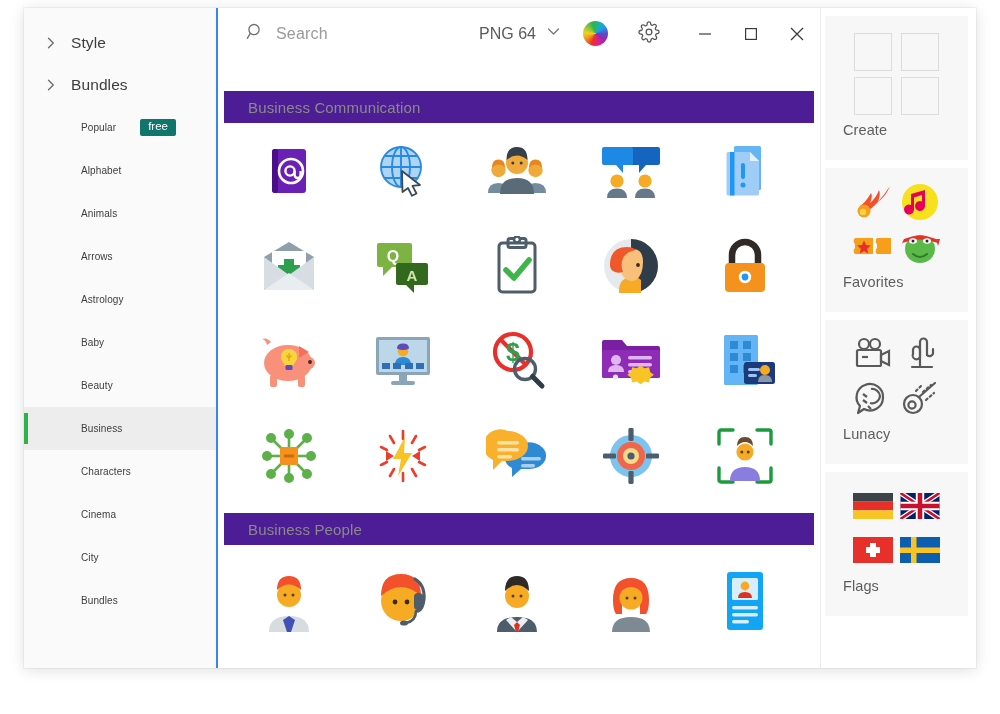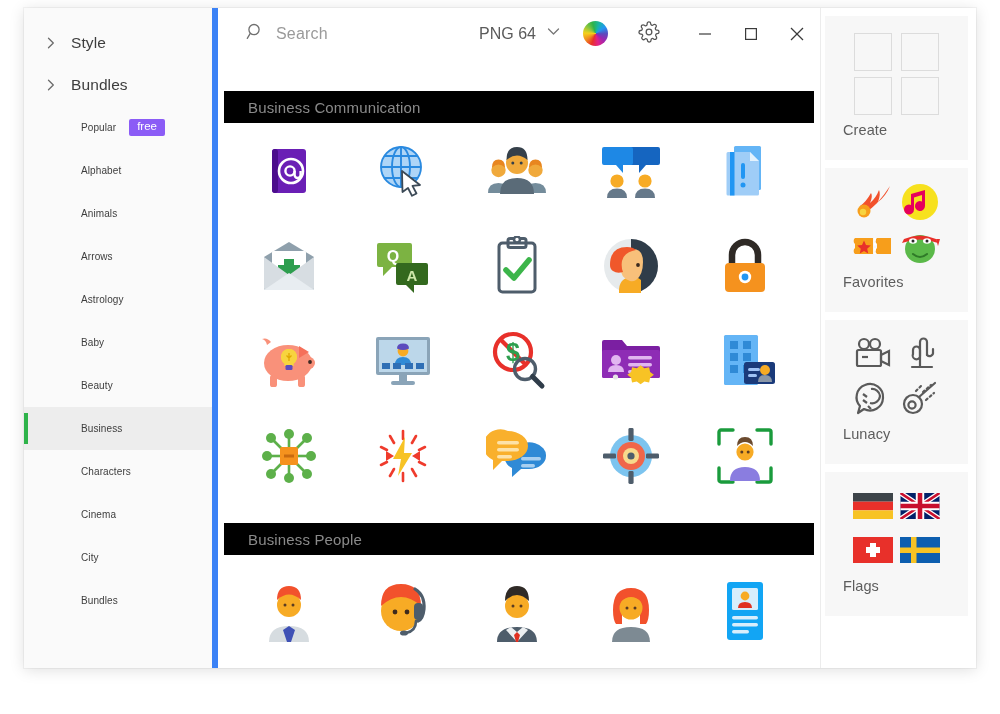--- a/index.html
+++ b/index.html
@@ -16,21 +16,21 @@
     background: #ffffff;
     box-shadow: 0 2px 14px rgba(0,0,0,0.13), 0 0 0 1px rgba(0,0,0,0.04);
     display: flex;
     overflow: hidden;
   }
 
   
   #sidebar {
     width: 194px; height: 100%;
     background: #fafafa;
-    border-right: 6px solid #3b82f6;
+    border-right: 2px solid #3b82f6;
     padding-top: 14px;
     flex: none;
     position: relative;
   }
   .side-group {
     height: 42px;
     display: flex; align-items: center;
     padding-left: 19px;
     cursor: pointer;
   }
@@ -52,22 +52,22 @@
     position: relative;
   }
   .side-item-label { font-size: 10px; color: #3d3d3d; letter-spacing: .1px; }
   .side-item.selected { background: #ededed; }
   .side-item.selected::before {
     content: ""; position: absolute;
     left: 0; top: 6px; bottom: 6px; width: 4px;
     background: #2eb34a;
   }
   .badge-free {
-    margin-left: 13px;
-    background: #8b5cf6; color: #fff;
+    margin-left: 24px;
+    background: #0f766e; color: #fff;
     font-size: 11.5px;
     padding: 2px 8px 3px 8px;
     border-radius: 2px;
     line-height: 1;
   }
 
   
   #center { flex: 1 1 auto; display: flex; flex-direction: column; min-width: 0; gap: 32px; }
 
   #toolbar {
@@ -95,21 +95,21 @@
   #settings-btn { margin-right: 22px; cursor: pointer; display: flex; }
   .win-btns { display: flex; align-items: center; margin-left: auto; }
   .win-btn {
     width: 46px; height: 51px;
     display: flex; align-items: center; justify-content: center;
     cursor: pointer;
   }
 
   #icon-scroll { flex: 1 1 auto; overflow: hidden; background: #fff; position: relative; }
   .section-head {
-    background: #000000;
+    background: #4c1d95;
     height: 32px;
     display: flex; align-items: center;
     margin: 0 6px 0 6px;
     padding-left: 24px;
   }
   .section-head-label { font-size: 15px; color: #8a8a8a; letter-spacing: .15px; }
   .icon-grid { display: flex; flex-wrap: wrap; padding: 0; }
   .icon-cell {
     width: 114px; height: 95px;
     display: flex; align-items: center; justify-content: center;
@@ -599,21 +599,21 @@
               <path d="M21 19 q8-8 16 0 q0-9-8-9 t-8 9" fill="#6b4a2e"></path>
               <path d="M14 54 q0-14 15-14 t15 14 z" fill="#8a7de0"></path>
               <circle cx="25.8" cy="25" r="1.5" fill="#5a3c22"></circle>
               <circle cx="32.2" cy="25" r="1.5" fill="#5a3c22"></circle>
             </svg>
           </span>
         </div>
 
       </div>
 
-      <div class="section-head" style="margin-top:20px;">
+      <div class="section-head" style="margin-top:10px;">
         <span class="section-head-label">Business People</span>
       </div>
 
       <div class="icon-grid grid-pad" style="padding-top:8px;">
 
         <div class="icon-cell">
           <span>
             <svg width="54" height="62" viewBox="0 0 54 62">
               <circle cx="27" cy="25" r="12" fill="#f7ab25"></circle>
               <path d="M15 20 q12-11 24 0 q0-14-12-14 T15 20" fill="#f2512c"></path>

